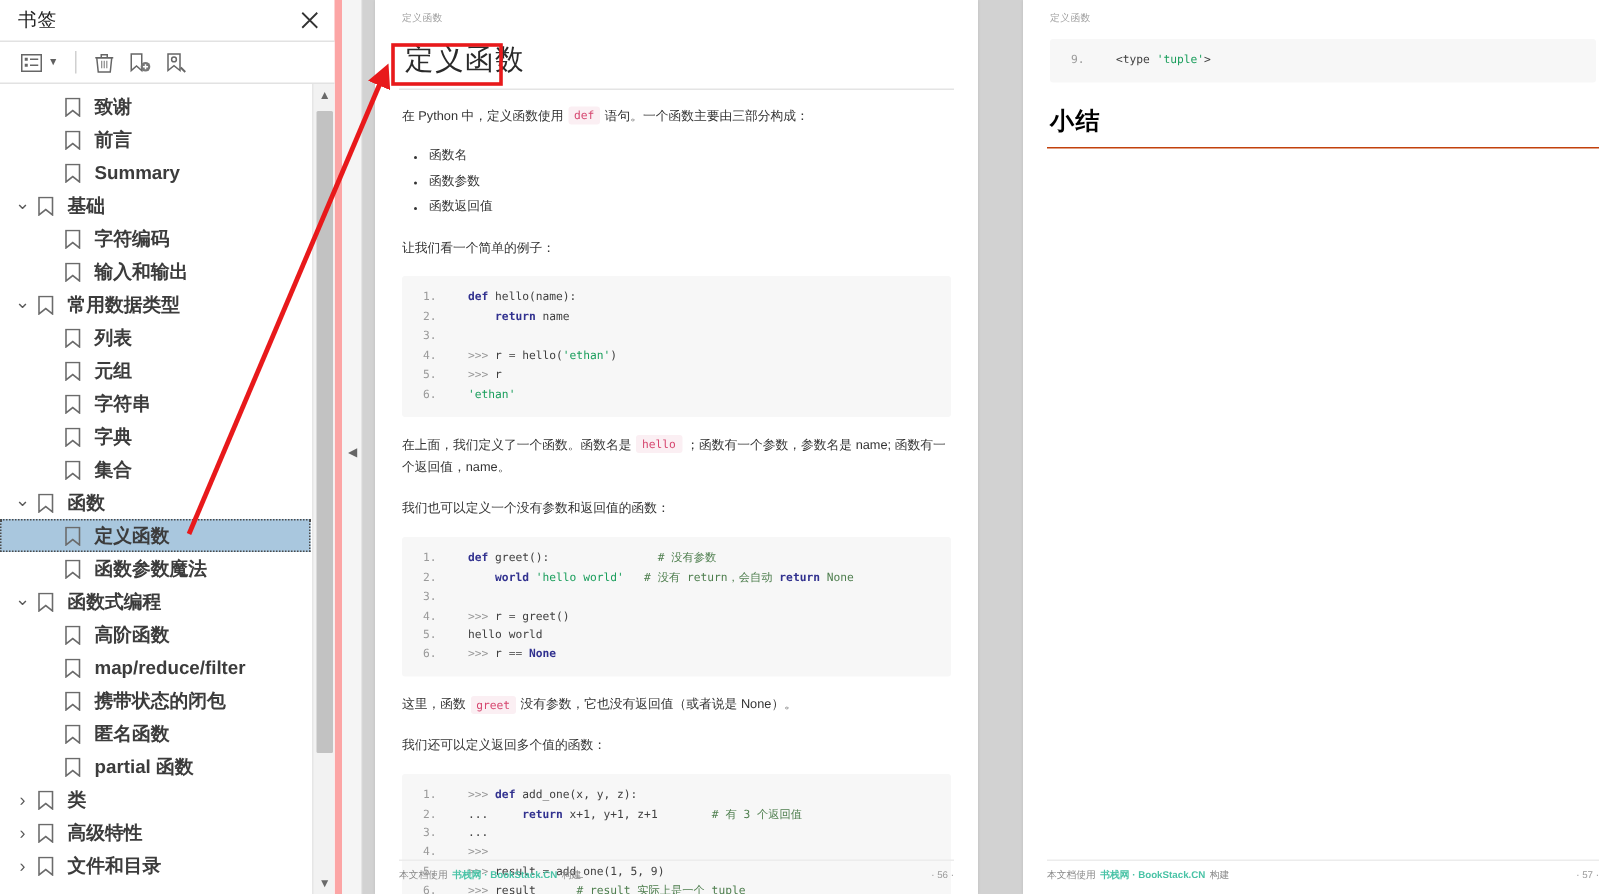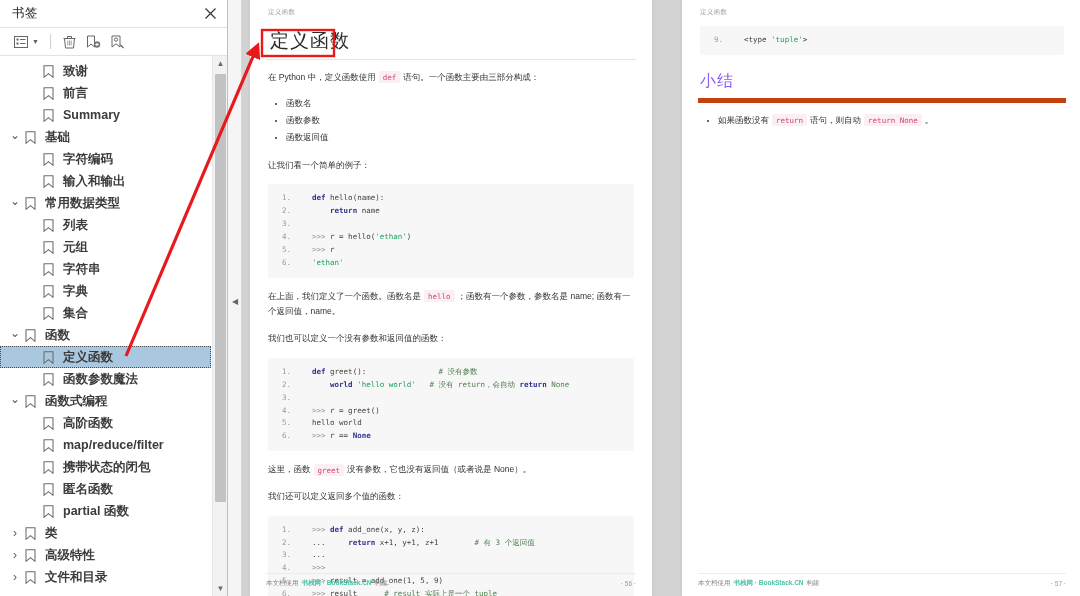--- a/index.html
+++ b/index.html
@@ -8,21 +8,21 @@
     font-family: "Liberation Sans", "DejaVu Sans", sans-serif;
     background: #ffffff;
     overflow: hidden;
   }
   #app { position: relative; width: 1080px; height: 596px; display: flex; }
 
   
   #bookmark-panel {
     width: 228px; height: 596px;
     background: #ffffff;
-    border-right: 1px solid #fca5a5;
+    border-right: 5px solid #fca5a5;
     display: flex; flex-direction: column;
     position: relative;
     flex: 0 0 228px;
   }
   .bm-header {
     height: 28px; flex: 0 0 28px;
     display: flex; align-items: center;
     padding: 0 8px 0 12px;
     border-bottom: 1px solid #e2e2e2;
   }
@@ -143,23 +143,23 @@
     margin-bottom: 9px; margin-left: 2px;
   }
   .doc-h1 {
     font-size: 19px; font-weight: normal; color: #2a2a2a;
     line-height: 1.25; padding: 3px 4px 6px 4px;
     border-bottom: 1px solid #e4e4e4;
     margin-bottom: 10px; margin-top: 2px;
     letter-spacing: 1px;
   }
   .doc-h2 {
-    font-size: 16px; font-weight: normal; color: #8b5cf6;
+    font-size: 16px; font-weight: bold; color: #000000;
     padding: 2px 2px 6px 2px;
-    border-bottom: 5px solid #c2410c;
+    border-bottom: 1px solid #c2410c;
     margin: 14px 0 10px 0; letter-spacing: 1px;
   }
   .doc-p {
     font-size: 8.5px; color: #333; line-height: 1.85;
     margin: 0 2px 11px 2px;
   }
   .doc-ul { margin: 0 2px 12px 20px; }
   .doc-ul li {
     font-size: 8.5px; color: #333; line-height: 1.85;
     list-style: disc; margin-bottom: 1px;
@@ -560,25 +560,20 @@
     <section class="page" id="page-right">
       <div class="crumb">定义函数</div>
       <div class="codeblock">
           <ol id="code4" style="counter-reset: ln 8;">
             <li>&lt;type <span class="s">'tuple'</span>&gt;</li>
           </ol>
         </div>
 
       <h2 class="doc-h2">小结</h2>
 
-      <ul class="doc-ul">
-        <li>
-          <span>如果函数没有</span><code class="inline">return</code><span>语句，则自动</span><code class="inline">return None</code><span>。</span>
-        </li>
-      </ul>
 
       <div class="page-footer">
         <span>本文档使用</span>
         <span class="footer-brand">书栈网 · BookStack.CN</span>
         <span>构建</span>
         <span class="footer-pg">· 57 ·</span>
       </div>
     </section>
   </main>
 

